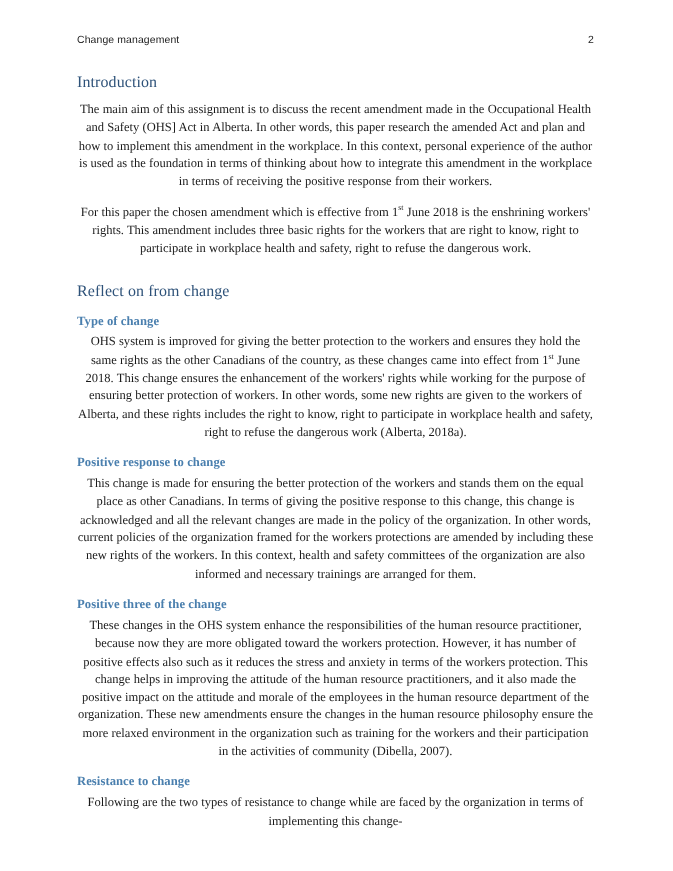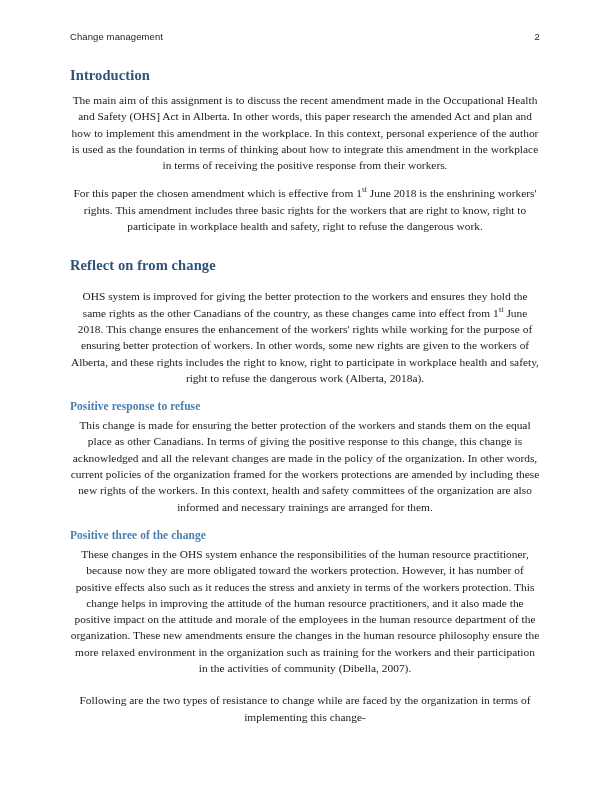--- a/index.html
+++ b/index.html
@@ -44,21 +44,21 @@
   }
   .running-header .page-num {
     white-space: nowrap;
   }
 
   
   h1.h-major {
     font-family: "Liberation Serif", "DejaVu Serif", serif;
     font-size: 14.5px;
     line-height: 18px;
-    font-weight: bold;
+    font-weight: normal;
     color: #2e5279;
     margin: 0;
     letter-spacing: 0.1px;
   }
   h2.h-minor {
     font-family: "Liberation Serif", "DejaVu Serif", serif;
     font-size: 11.5px;
     line-height: 15px;
     font-weight: bold;
     color: #4a7fae;
@@ -109,34 +109,36 @@
     <p class="body">The main aim of this assignment is to discuss the recent amendment made in the Occupational Health and Safety (OHS] Act in Alberta. In other words, this paper research the amended Act and plan and how to implement this amendment in the workplace. In this context, personal experience of the author is used as the foundation in terms of thinking about how to integrate this amendment in the workplace in terms of receiving the positive response from their workers.</p>
     <div class="sp-para"></div>
     <p class="body">For this paper the chosen amendment which is effective from 1<sup>st</sup> June 2018 is the enshrining workers' rights. This amendment includes three basic rights for the workers that are right to know, right to participate in workplace health and safety, right to refuse the dangerous work.</p>
 
     <div class="sp-body-to-h1"></div>
 
     <h1 class="h-major">Reflect on from change</h1>
 
     <div class="sp-h1-to-h2"></div>
 
+    <h2 class="h-minor">Type of change</h2>
     <div class="sp-h2-to-body"></div>
     <p class="body">OHS system is improved for giving the better protection to the workers and ensures they hold the same rights as the other Canadians of the country, as these changes came into effect from 1<sup>st</sup> June 2018. This change ensures the enhancement of the workers' rights while working for the purpose of ensuring better protection of workers. In other words, some new rights are given to the workers of Alberta, and these rights includes the right to know, right to participate in workplace health and safety, right to refuse the dangerous work (Alberta, 2018a).</p>
 
     <div class="sp-body-to-h2"></div>
 
-    <h2 class="h-minor">Positive response to refuse</h2>
+    <h2 class="h-minor">Positive response to change</h2>
     <div class="sp-h2-to-body"></div>
     <p class="body">This change is made for ensuring the better protection of the workers and stands them on the equal place as other Canadians. In terms of giving the positive response to this change, this change is acknowledged and all the relevant changes are made in the policy of the organization. In other words, current policies of the organization framed for the workers protections are amended by including these new rights of the workers. In this context, health and safety committees of the organization are also informed and necessary trainings are arranged for them.</p>
 
     <div class="sp-body-to-h2"></div>
 
     <h2 class="h-minor">Positive three of the change</h2>
     <div class="sp-h2-to-body"></div>
     <p class="body">These changes in the OHS system enhance the responsibilities of the human resource practitioner, because now they are more obligated toward the workers protection. However, it has number of positive effects also such as it reduces the stress and anxiety in terms of the workers protection. This change helps in improving the attitude of the human resource practitioners, and it also made the positive impact on the attitude and morale of the employees in the human resource department of the organization. These new amendments ensure the changes in the human resource philosophy ensure the more relaxed environment in the organization such as training for the workers and their participation in the activities of community (Dibella, 2007).</p>
 
     <div class="sp-body-to-h2"></div>
 
+    <h2 class="h-minor">Resistance to change</h2>
     <div class="sp-h2-to-body"></div>
     <p class="body">Following are the two types of resistance to change while are faced by the organization in terms of implementing this change-</p>
 
   </div>
 </div>
 
 </body></html>

